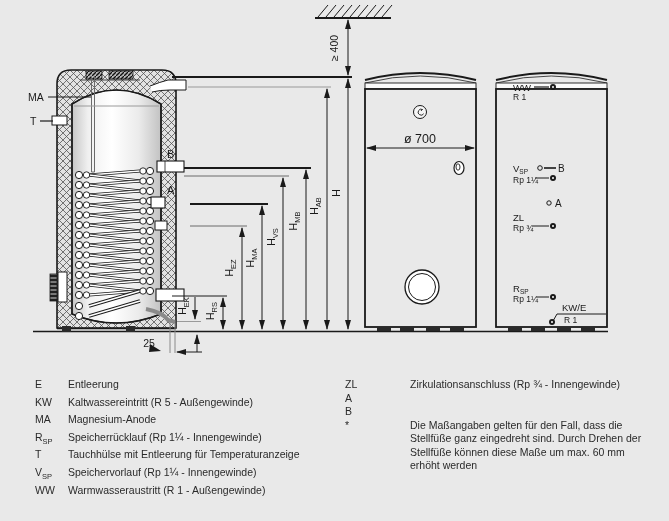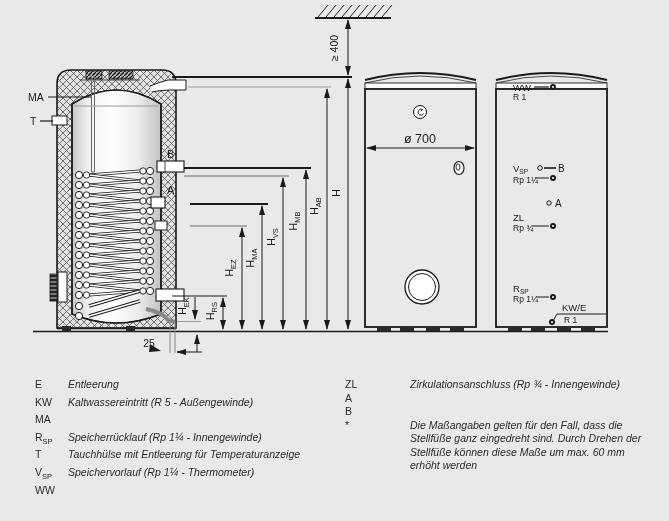--- a/index.html
+++ b/index.html
@@ -6,21 +6,21 @@
   body{font-family:"Liberation Sans","DejaVu Sans",sans-serif;background:#fff;}
   #stage{position:relative;width:669px;height:521px;background:#e9e9e9;overflow:hidden;color:#1a1a1a;}
   svg text{fill:#1a1a1a;}
   .legend{position:absolute;top:378px;left:0;width:669px;font-size:10.5px;line-height:13.5px;color:#2a2a2a;}
   .legend-col{position:absolute;top:0;}
   .legend-col.left{left:35px;width:310px;}
   .legend-col.right{left:345px;width:302px;}
   .lrow{display:flex;align-items:flex-start;}
   .lkey{flex:0 0 33px;white-space:nowrap;}
   .lkey sub{font-size:7.5px;}
-  .ldesc{flex:1;font-style:italic;}
+  .ldesc{flex:1;}
   .left .ldesc{white-space:nowrap;}
   .right .ldesc{white-space:normal;margin-left:32px;}
 </style>
 </head>
 <body>
 
 <div id="stage">
 <svg width="669" height="378" viewBox="0 0 669 378">
   <defs>
     <pattern id="insul" width="7" height="7" patternUnits="userSpaceOnUse">
@@ -362,35 +362,37 @@
     <div class="lrow">
           <span class="lkey"><span>E</span><sub></sub></span>
           <span class="ldesc">Entleerung</span>
         </div>
     <div class="lrow">
           <span class="lkey"><span>KW</span><sub></sub></span>
           <span class="ldesc">Kaltwassereintritt (R 5 - Außengewinde)</span>
         </div>
     <div class="lrow">
           <span class="lkey"><span>MA</span><sub></sub></span>
+          <span class="ldesc">Magnesium-Anode</span>
         </div>
     <div class="lrow">
           <span class="lkey"><span>R</span><sub>SP</sub></span>
           <span class="ldesc">Speicherrücklauf (Rp 1¼ - Innengewinde)</span>
         </div>
     <div class="lrow">
           <span class="lkey"><span>T</span><sub></sub></span>
           <span class="ldesc">Tauchhülse mit Entleerung für Temperaturanzeige</span>
         </div>
     <div class="lrow">
           <span class="lkey"><span>V</span><sub>SP</sub></span>
-          <span class="ldesc">Speichervorlauf (Rp 1¼ - Thermometer)</span>
+          <span class="ldesc">Speichervorlauf (Rp 1¼ - Innengewinde)</span>
         </div>
     <div class="lrow">
           <span class="lkey"><span>WW</span><sub></sub></span>
+          <span class="ldesc">Warmwasseraustritt (R 1 - Außengewinde)</span>
         </div>
   </div>
   <div class="legend-col right">
     <div class="lrow">
           <span class="lkey">ZL</span>
           <span class="ldesc">Zirkulationsanschluss (Rp ¾ - Innengewinde)</span>
         </div>
     <div class="lrow">
           <span class="lkey">A</span>
         </div>

